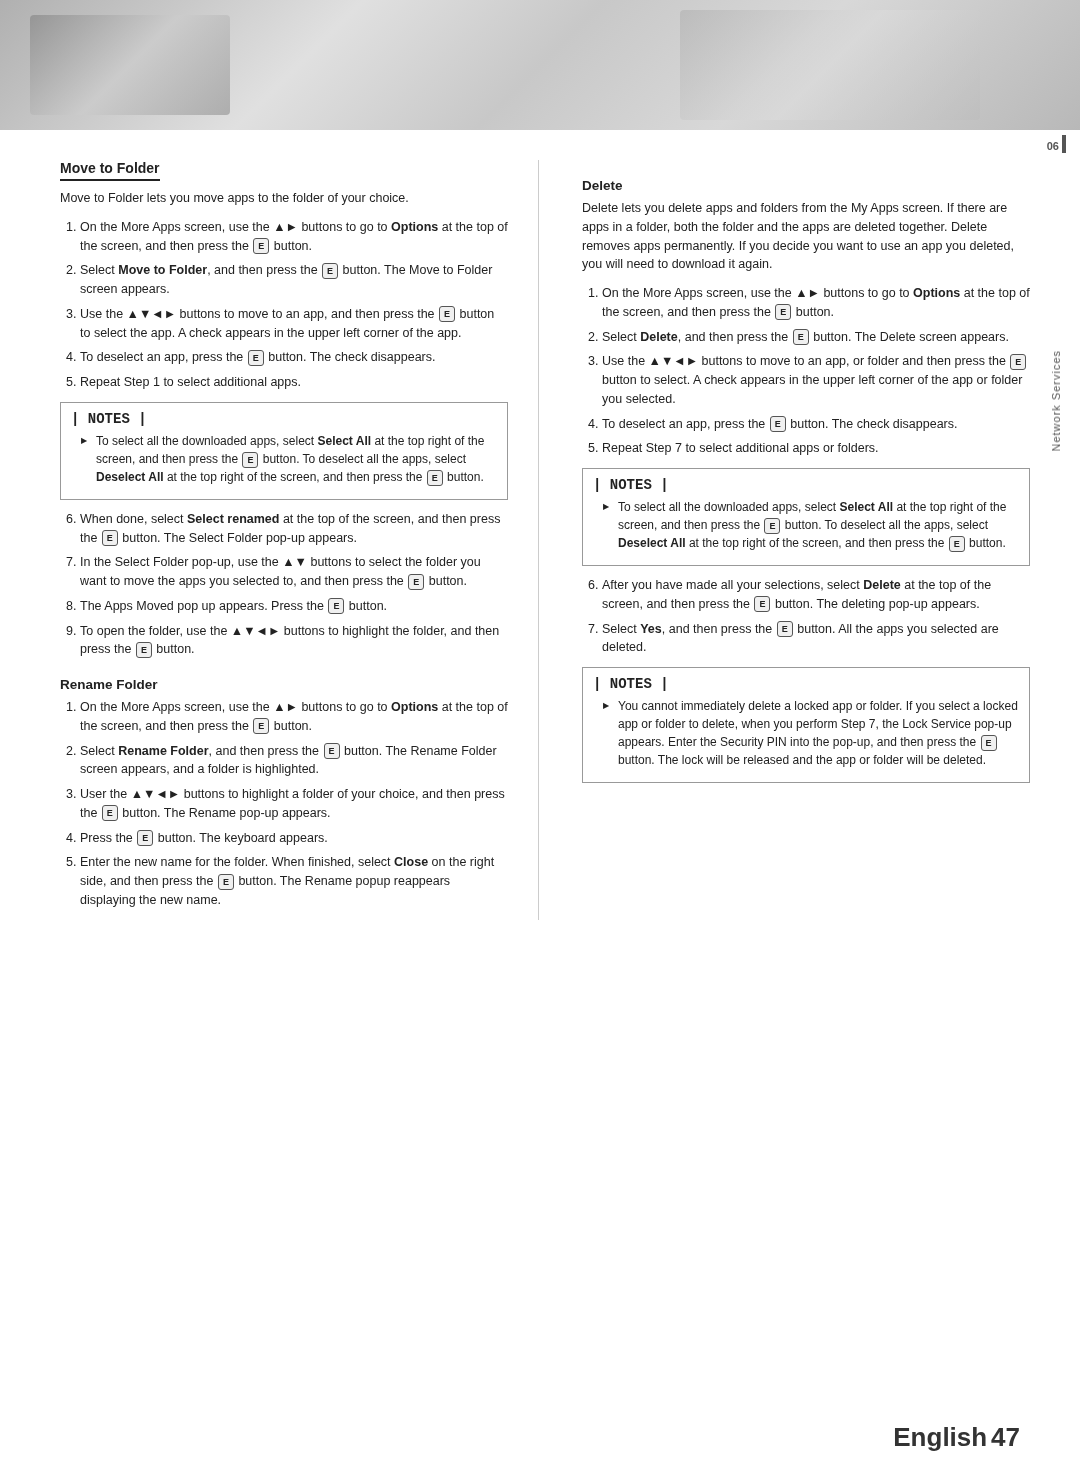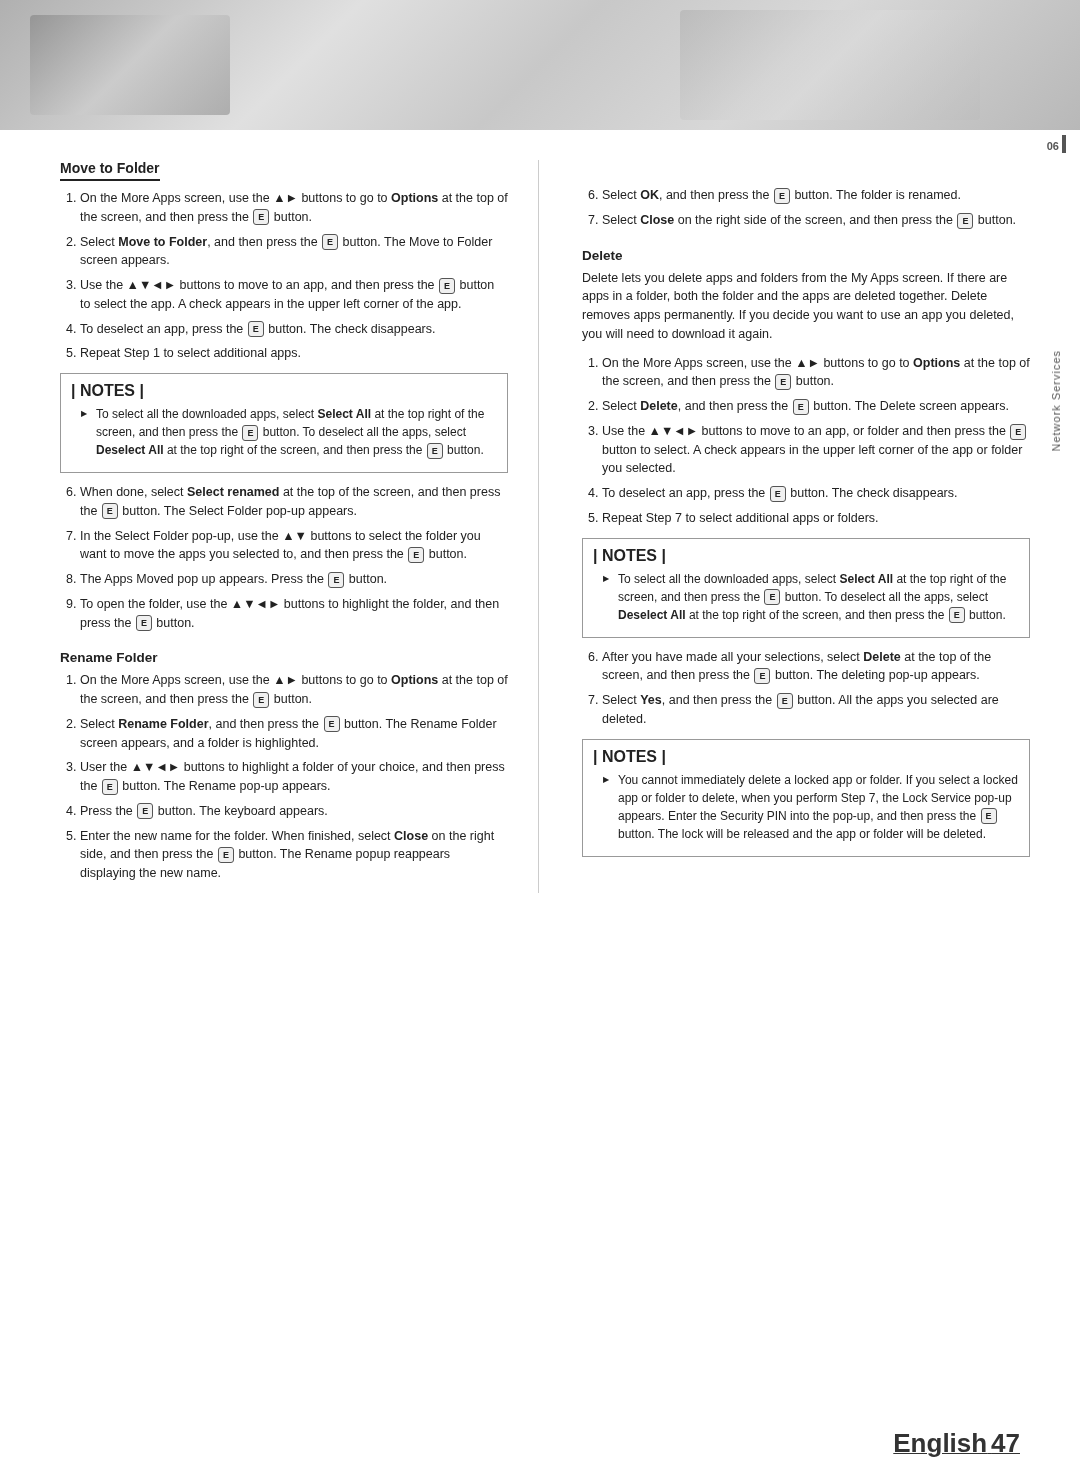--- a/index.html
+++ b/index.html
@@ -34,21 +34,20 @@
       right: 100px; top: 10px;
       width: 300px; height: 110px;
       background: linear-gradient(135deg, #aaa 0%, #ddd 50%, #bbb 100%);
       border-radius: 4px;
       opacity: 0.5;
     }
     .main-content {
       display: flex;
       padding: 30px 50px 50px 60px;
       gap: 13px;
-      align-items: center;
     }
     .left-column {
       flex: 1;
       padding-right: 30px;
       border-right: 1px solid #ccc;
     }
     .right-column {
       flex: 1;
       padding-left: 30px;
     }
@@ -83,23 +82,24 @@
       font-size: 12.5px;
       margin-bottom: 6px;
       line-height: 1.5;
     }
     .notes-box {
       border: 1px solid #999;
       padding: 8px 10px;
       margin: 10px 0;
     }
     .notes-title {
-      font-size: 16px;
+      font-size: 14px;
       font-weight: bold;
       margin-bottom: 5px;
+      font-family: Liberation Mono, monospace;
     }
     .notes-box ul {
       padding-left: 15px;
       list-style: none;
     }
     .notes-box ul li {
       font-size: 12px;
       margin-bottom: 5px;
       line-height: 1.5;
       padding-left: 10px;
@@ -122,25 +122,24 @@
       text-align: center;
       line-height: 14px;
       font-size: 9px;
       vertical-align: middle;
       margin: 0 1px;
       font-weight: bold;
     }
     b { font-weight: bold; }
     .footer {
       position: absolute;
-      bottom: 20px;
+      bottom: 26px;
       right: 60px;
       font-size: 14px;
       color: #333;
-      text-decoration: underline;
     }
     .footer span { font-size: 26px; font-weight: bold; }
     .chapter-num {
       position: absolute;
       right: 21px;
       top: 140px;
       font-size: 11px;
       font-weight: bold;
       color: #555;
     }
@@ -165,20 +164,21 @@
 <div class="header-image"></div>
 
 <div class="vertical-bar"></div>
 <div class="chapter-num">06</div>
 
 <div class="main-content">
   <div class="left-column">
 
     <div>
       <div class="section-title">Move to Folder</div>
+      <p class="section-intro">Move to Folder lets you move apps to the folder of your choice.</p>
 
       <ol>
         <li>On the More Apps screen, use the ▲► buttons to go to <b>Options</b> at the top of the screen, and then press the <span class="btn-icon">E</span> button.</li>
         <li>Select <b>Move to Folder</b>, and then press the <span class="btn-icon">E</span> button. The Move to Folder screen appears.</li>
         <li>Use the ▲▼◄► buttons to move to an app, and then press the <span class="btn-icon">E</span> button to select the app. A check appears in the upper left corner of the app.</li>
         <li>To deselect an app, press the <span class="btn-icon">E</span> button. The check disappears.</li>
         <li>Repeat Step 1 to select additional apps.</li>
       </ol>
 
       <div class="notes-box">
@@ -205,26 +205,20 @@
         <li>User the ▲▼◄► buttons to highlight a folder of your choice, and then press the <span class="btn-icon">E</span> button. The Rename pop-up appears.</li>
         <li>Press the <span class="btn-icon">E</span> button. The keyboard appears.</li>
         <li>Enter the new name for the folder. When finished, select <b>Close</b> on the right side, and then press the <span class="btn-icon">E</span> button. The Rename popup reappears displaying the new name.</li>
       </ol>
     </div>
 
   </div>
 
   <div class="right-column">
 
-    <div>
-      <ol start="6">
-        <li>Select <b>OK</b>, and then press the <span class="btn-icon">E</span> button. The folder is renamed.</li>
-        <li>Select <b>Close</b> on the right side of the screen, and then press the <span class="btn-icon">E</span> button.</li>
-      </ol>
-    </div>
 
     <div>
       <div class="subsection-title">Delete</div>
       <p class="section-intro">Delete lets you delete apps and folders from the My Apps screen. If there are apps in a folder, both the folder and the apps are deleted together. Delete removes apps permanently. If you decide you want to use an app you deleted, you will need to download it again.</p>
 
       <ol>
         <li>On the More Apps screen, use the ▲► buttons to go to <b>Options</b> at the top of the screen, and then press the <span class="btn-icon">E</span> button.</li>
         <li>Select <b>Delete</b>, and then press the <span class="btn-icon">E</span> button. The Delete screen appears.</li>
         <li>Use the ▲▼◄► buttons to move to an app, or folder and then press the <span class="btn-icon">E</span> button to select. A check appears in the upper left corner of the app or folder you selected.</li>
         <li>To deselect an app, press the <span class="btn-icon">E</span> button. The check disappears.</li>

